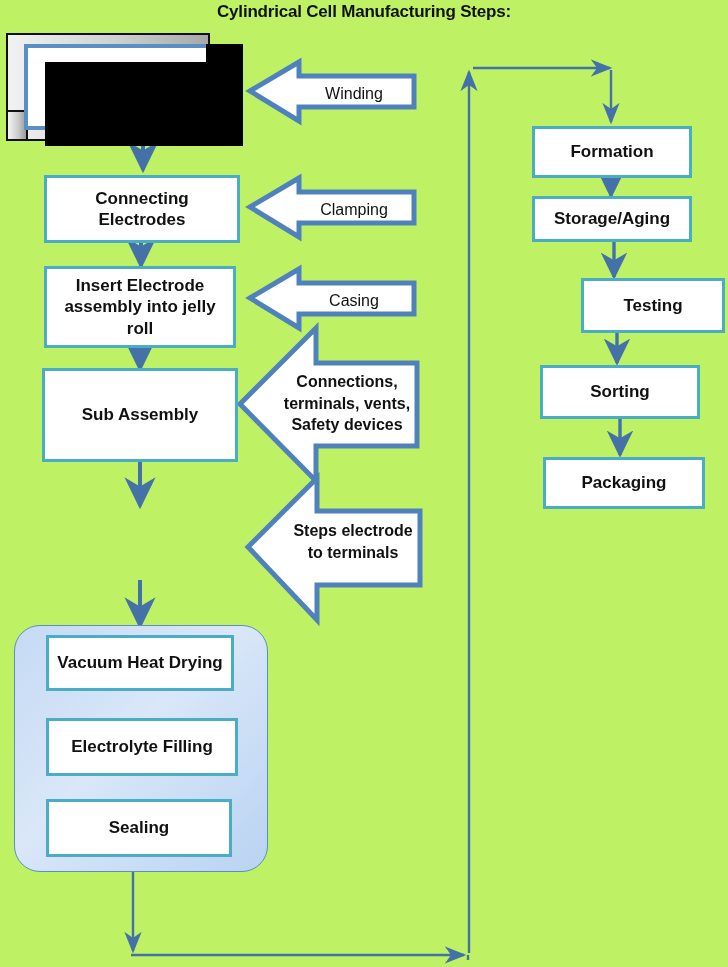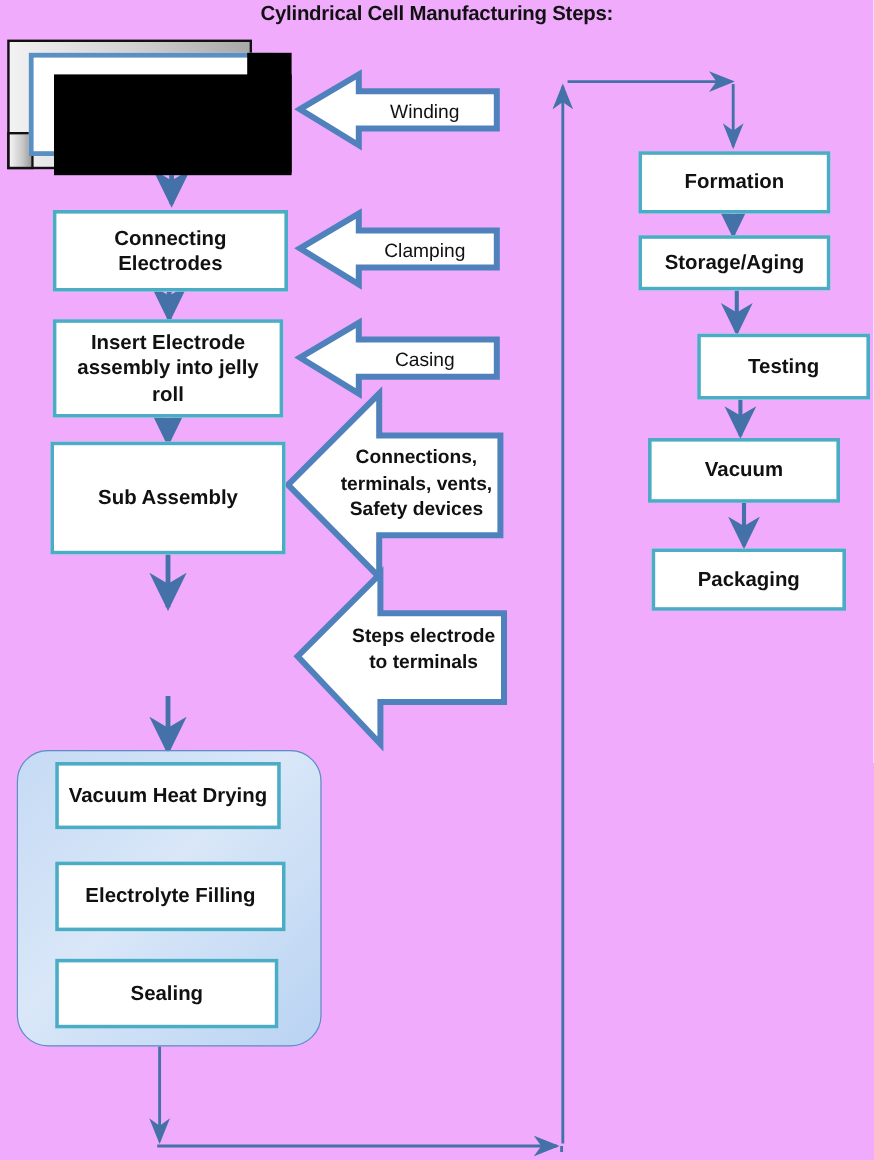--- a/index.html
+++ b/index.html
@@ -7,21 +7,21 @@
     padding: 0;
     background: #ffffff;
   }
   body {
     font-family: "Liberation Sans", sans-serif;
   }
   #canvas {
     position: relative;
     width: 728px;
     height: 967px;
-    background: #f0abfc;
+    background: #bef264;
     overflow: hidden;
   }
   #svg-layer {
     position: absolute;
     left: 0;
     top: 0;
     width: 728px;
     height: 967px;
   }
   .title {
@@ -205,17 +205,17 @@
   <div class="pbox" style="left:46px; top:635px; width:188px; height:56px;">Vacuum Heat Drying</div>
 
   <div class="pbox" style="left:46px; top:799px; width:186px; height:58px;">Sealing</div>
 
   <div class="pbox" style="left:532px; top:126px; width:160px; height:52px;">Formation</div>
 
   <div class="pbox" style="left:532px; top:196px; width:160px; height:46px;">Storage/Aging</div>
 
   <div class="pbox" style="left:537px; top:278px; width:144px; height:55px;margin-left:44px;">Testing</div>
 
-  <div class="pbox" style="left:540px; top:365px; width:160px; height:54px;">Vacuum</div>
+  <div class="pbox" style="left:540px; top:365px; width:160px; height:54px;">Sorting</div>
 
   <div class="pbox" style="left:543px; top:457px; width:162px; height:52px;">Packaging</div>
 
 </div>
 
 </body></html>

